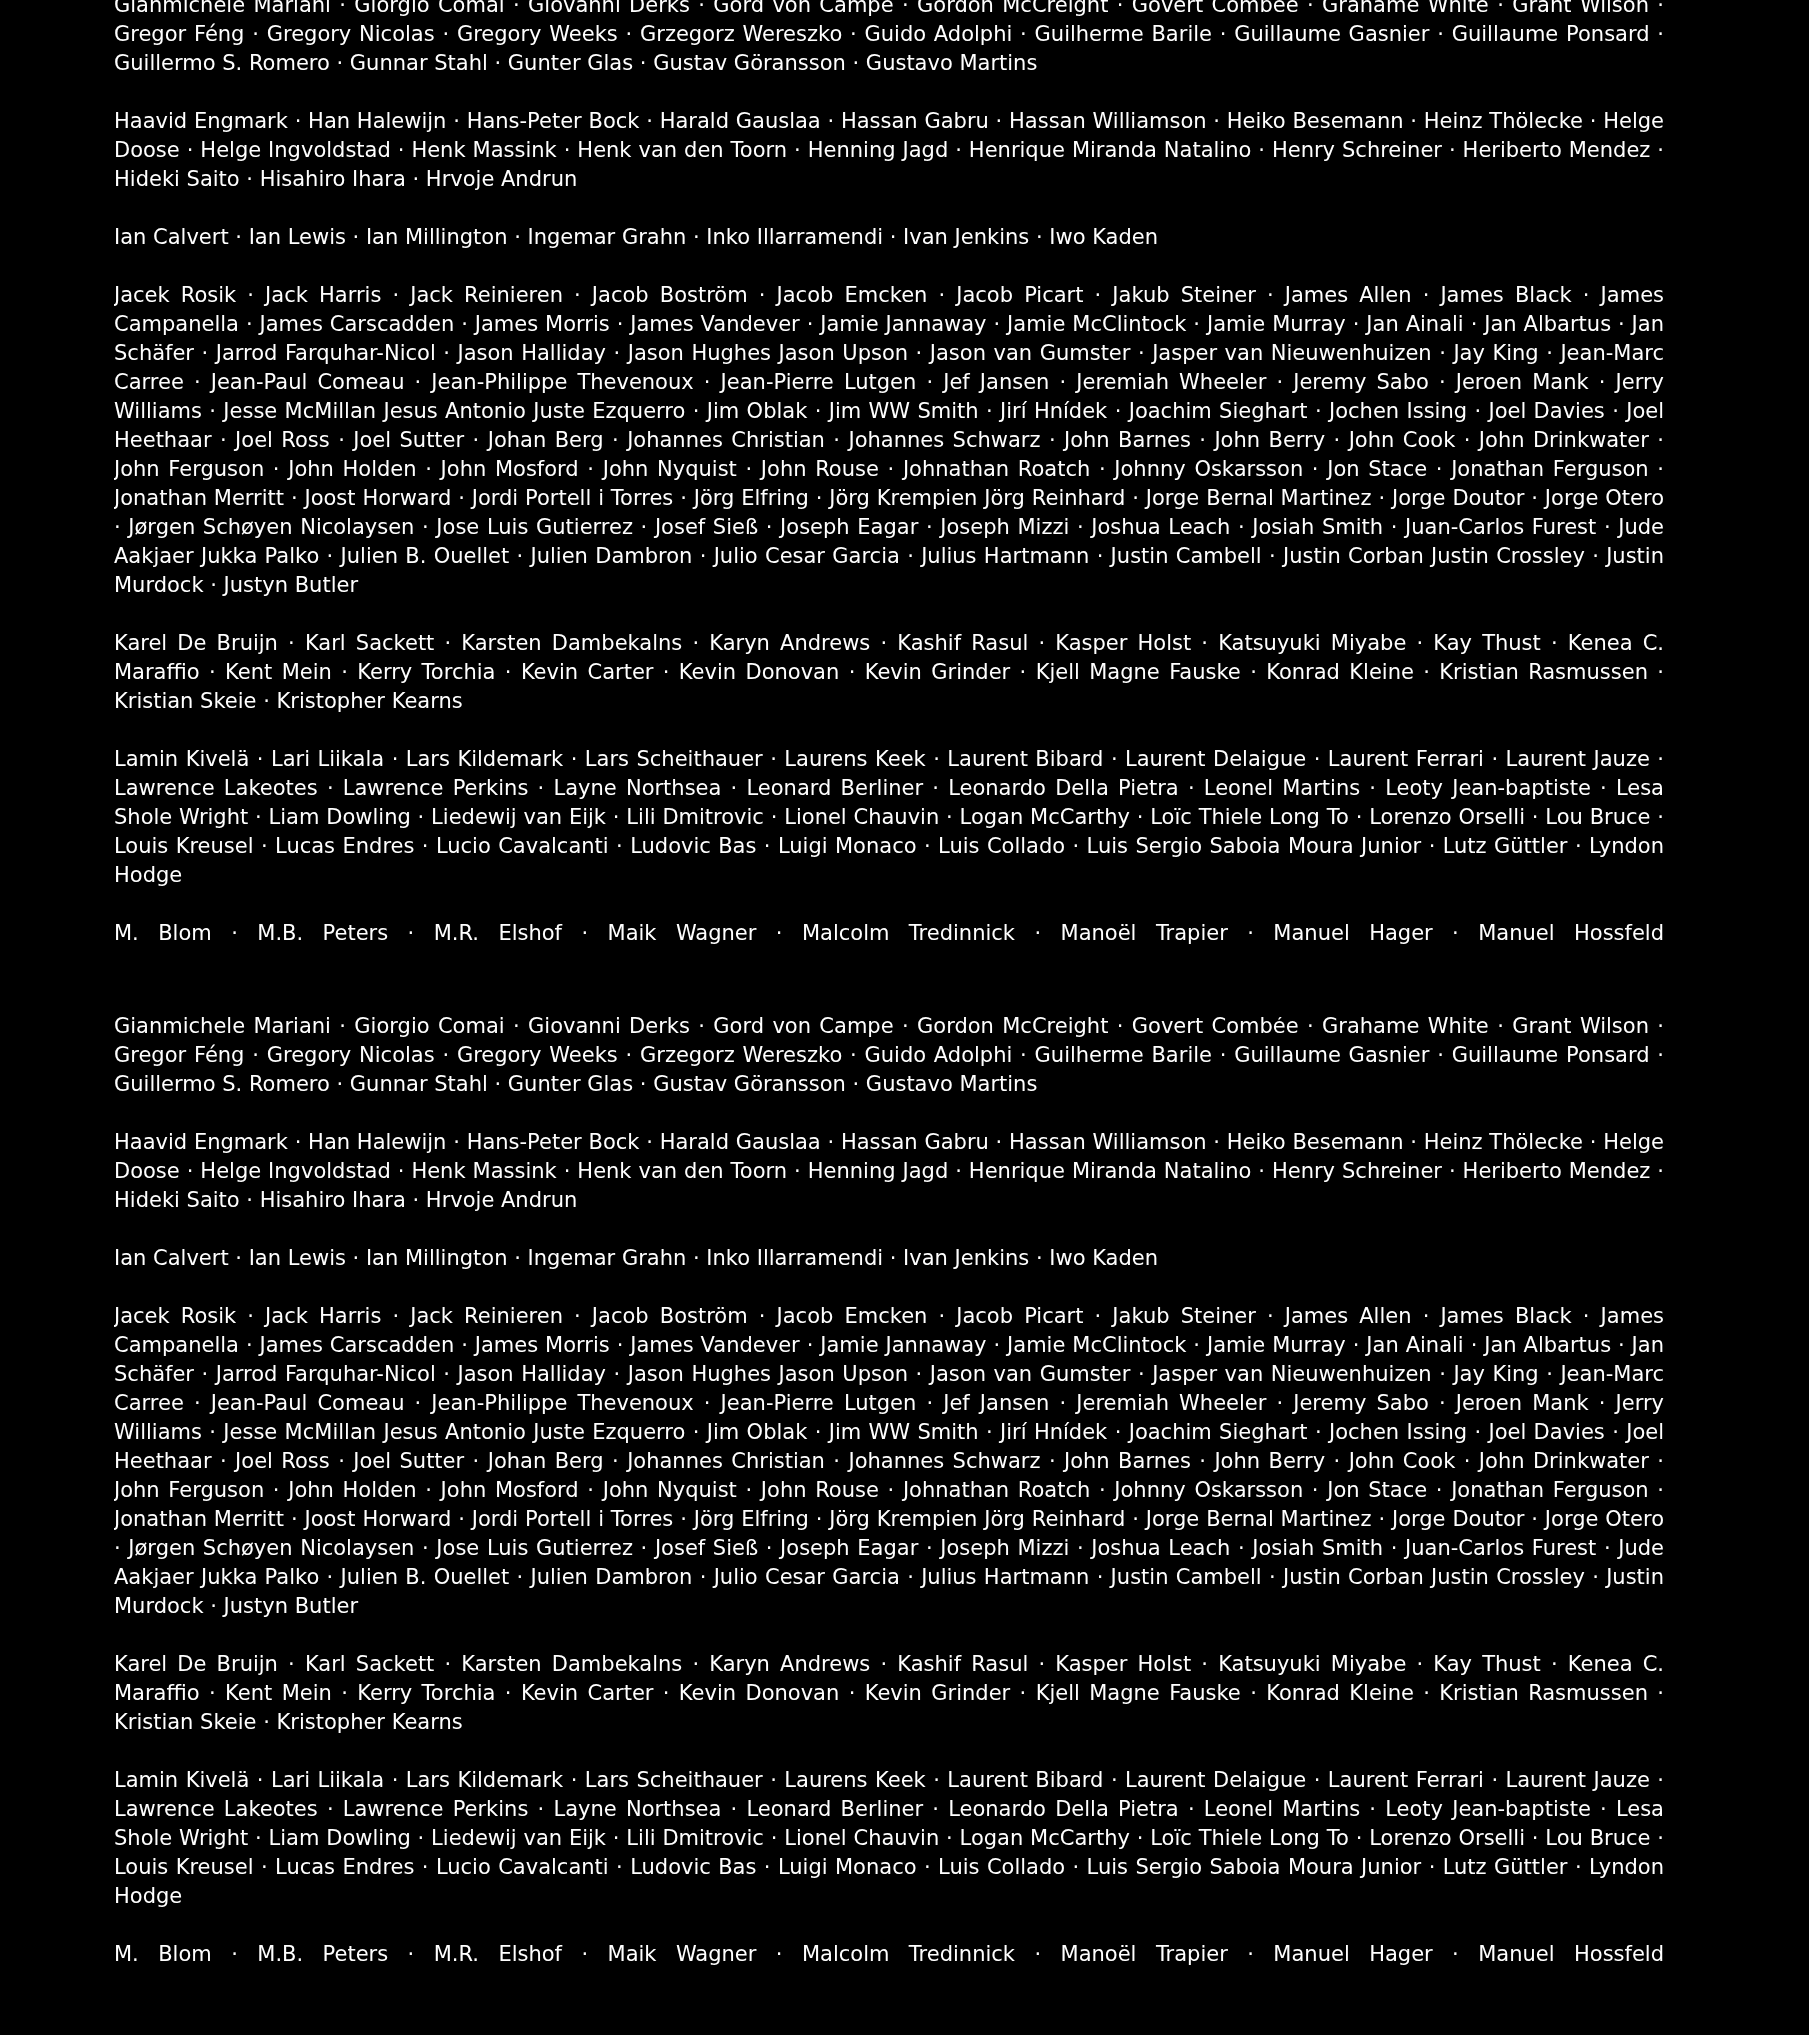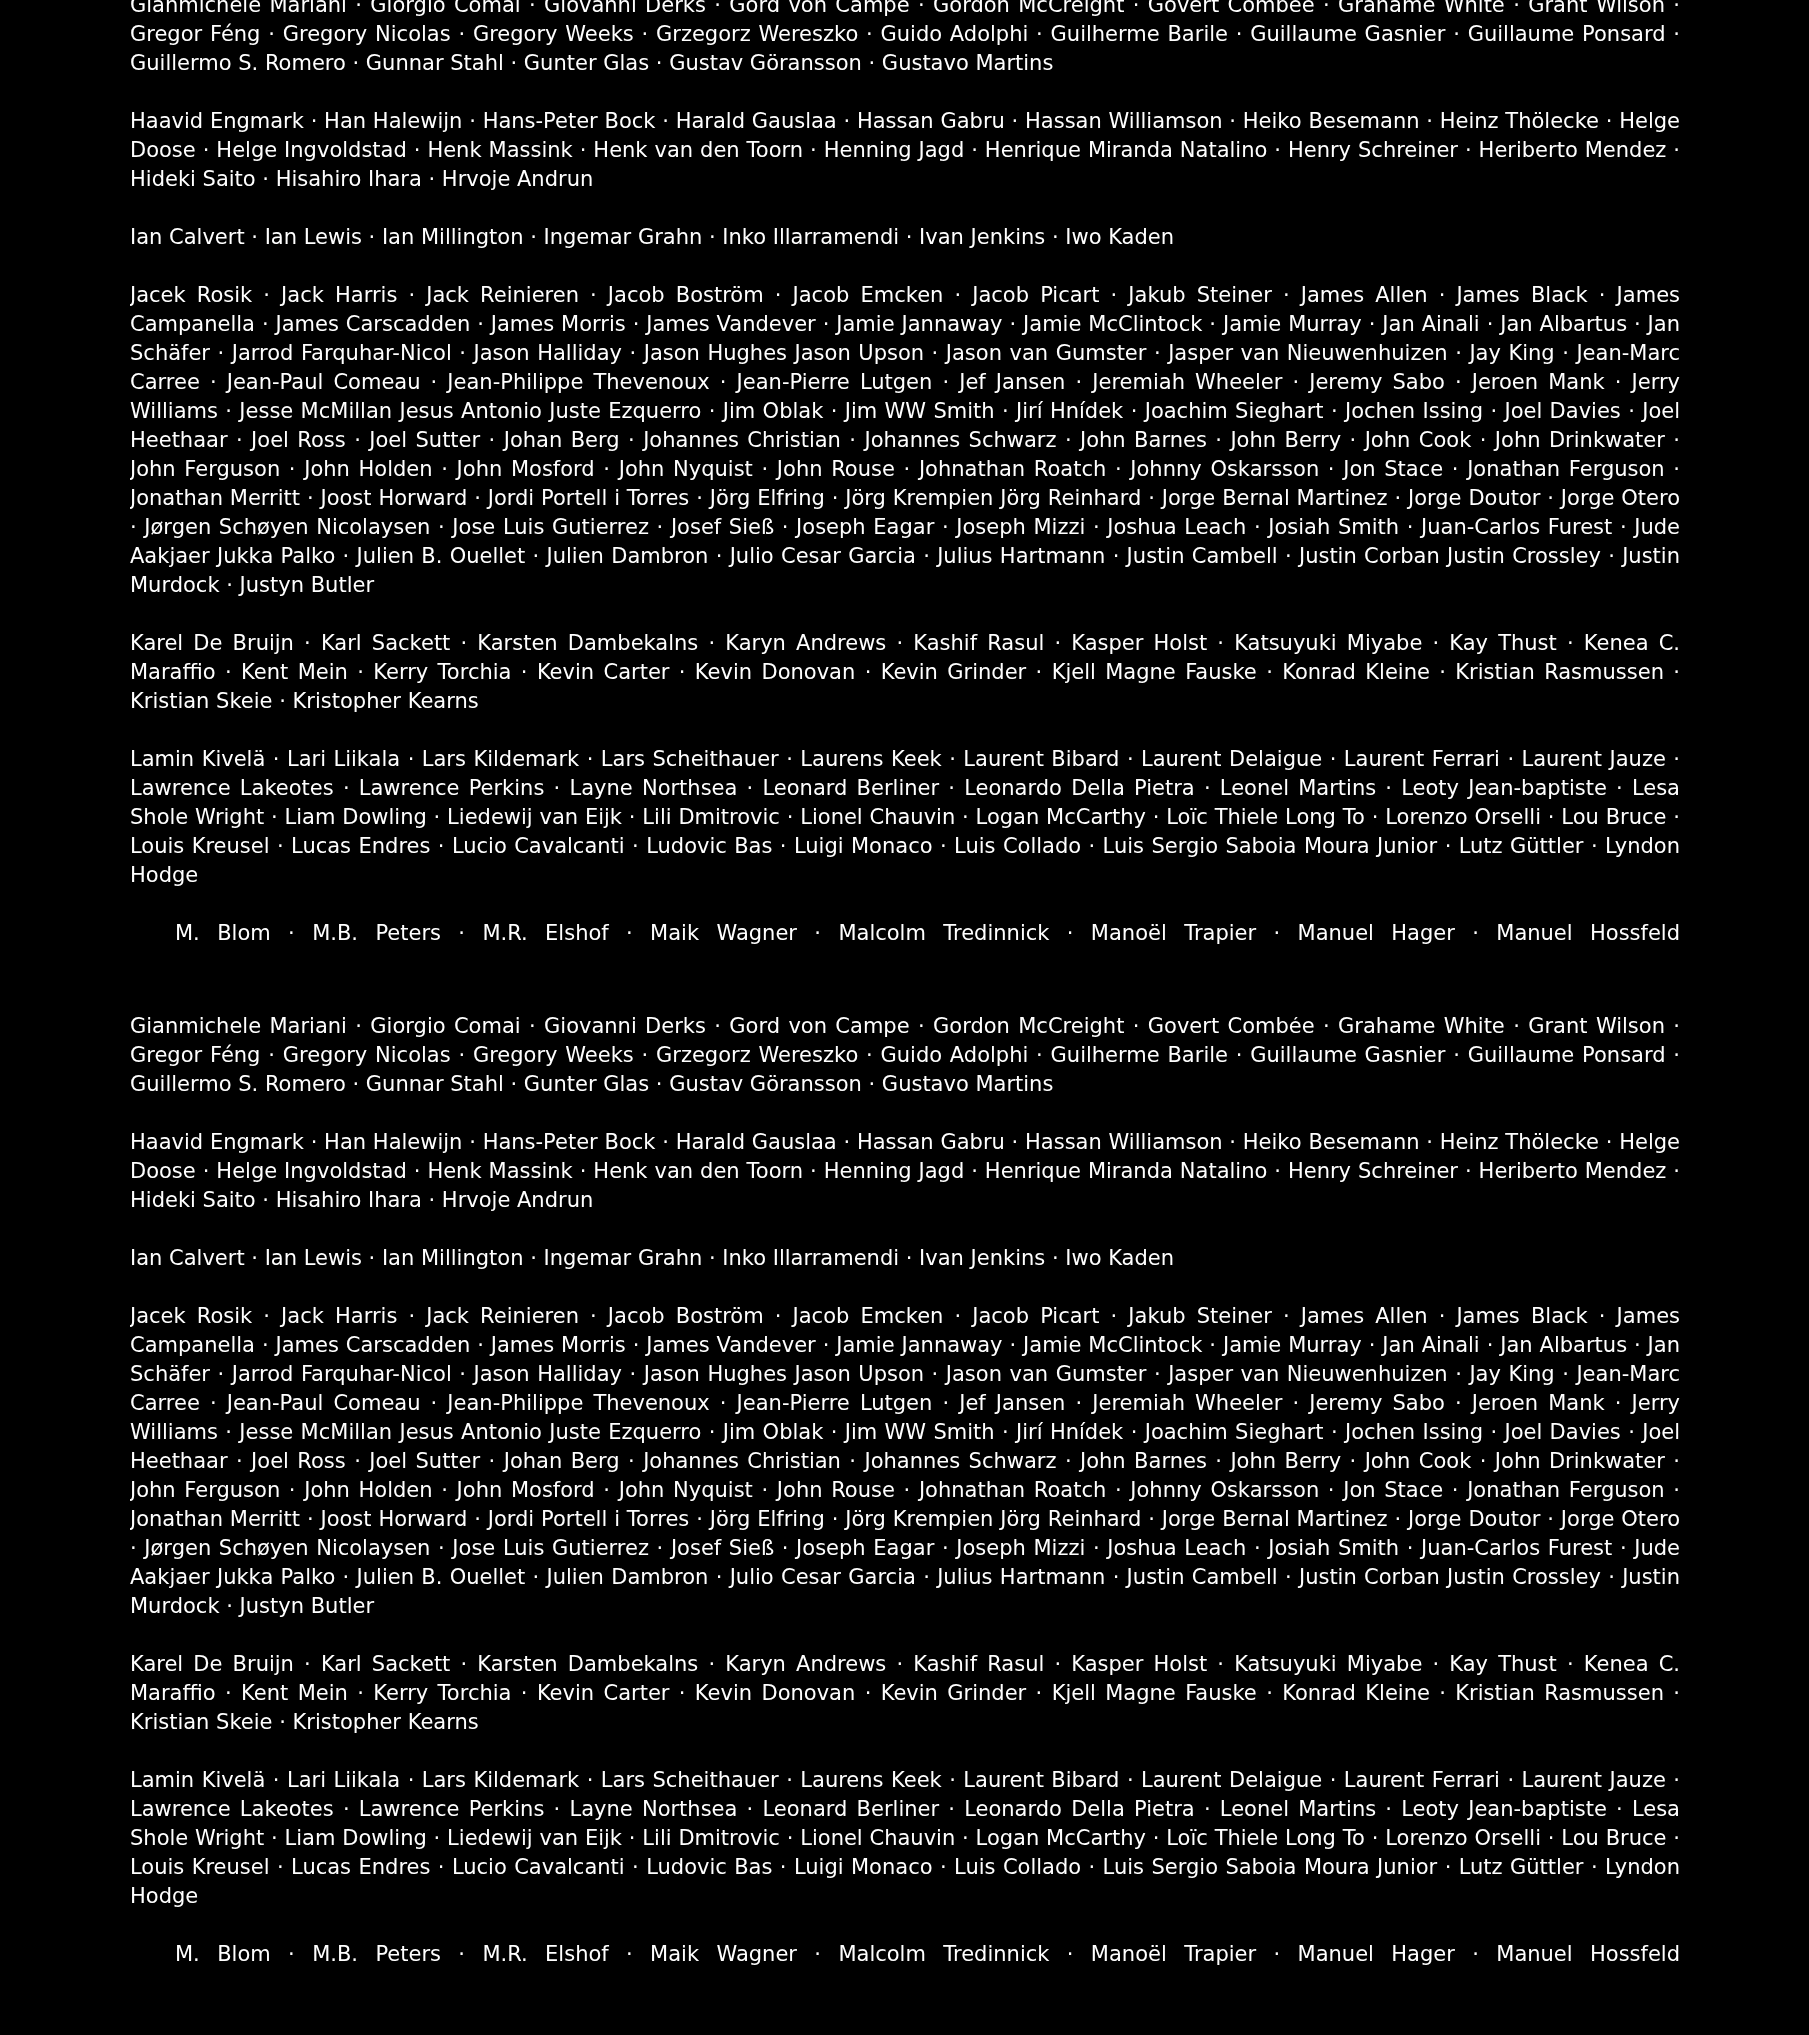--- a/index.html
+++ b/index.html
@@ -12,21 +12,21 @@
   }
   .screen {
     position: relative;
     width: 1809px;
     height: 2035px;
     background: #000000;
     overflow: hidden;
   }
   .copy-clip {
     position: absolute;
-    left: 130px;
+    left: 114px;
     width: 1550px;
     overflow: hidden;
   }
   #copy1 { top: 0; height: 1017px; }
   #copy2 { top: 1017px; height: 1019px; }
   #copy1 .copy-inner { margin-top: -8.6px; }
   #copy2 .copy-inner { margin-top: -5.4px; }
   .copy-inner {
     font-family: "DejaVu Sans", "Liberation Sans", sans-serif;
     font-size: 21px;
@@ -35,21 +35,20 @@
     text-align: justify;
   }
   .copy-inner p {
     margin: 0 0 29px 0;
   }
   .copy-inner p:last-child {
     margin-bottom: 0;
   }
   .copy-inner p.justify-last {
     text-align-last: justify;
-    margin-left: 45px;
   }
 </style>
 </head>
 <body style="background: rgb(0, 0, 0);">
 
 <div class="screen">
   <div class="copy-clip" id="copy1">
     <div class="copy-inner" style="color: rgb(255, 255, 255);">
         <p>Gianmichele Mariani · Giorgio Comai · Giovanni Derks · Gord von Campe · Gordon McCreight · Govert Combée · Grahame White · Grant Wilson · Gregor Féng · Gregory Nicolas · Gregory Weeks · Grzegorz Wereszko · Guido Adolphi · Guilherme Barile · Guillaume Gasnier · Guillaume Ponsard · Guillermo S. Romero · Gunnar Stahl · Gunter Glas · Gustav Göransson · Gustavo Martins</p>
         <p>Haavid Engmark · Han Halewijn · Hans-Peter Bock · Harald Gauslaa · Hassan Gabru · Hassan Williamson · Heiko Besemann · Heinz Thölecke · Helge Doose · Helge Ingvoldstad · Henk Massink · Henk van den Toorn · Henning Jagd · Henrique Miranda Natalino · Henry Schreiner · Heriberto Mendez · Hideki Saito · Hisahiro Ihara · Hrvoje Andrun</p>

